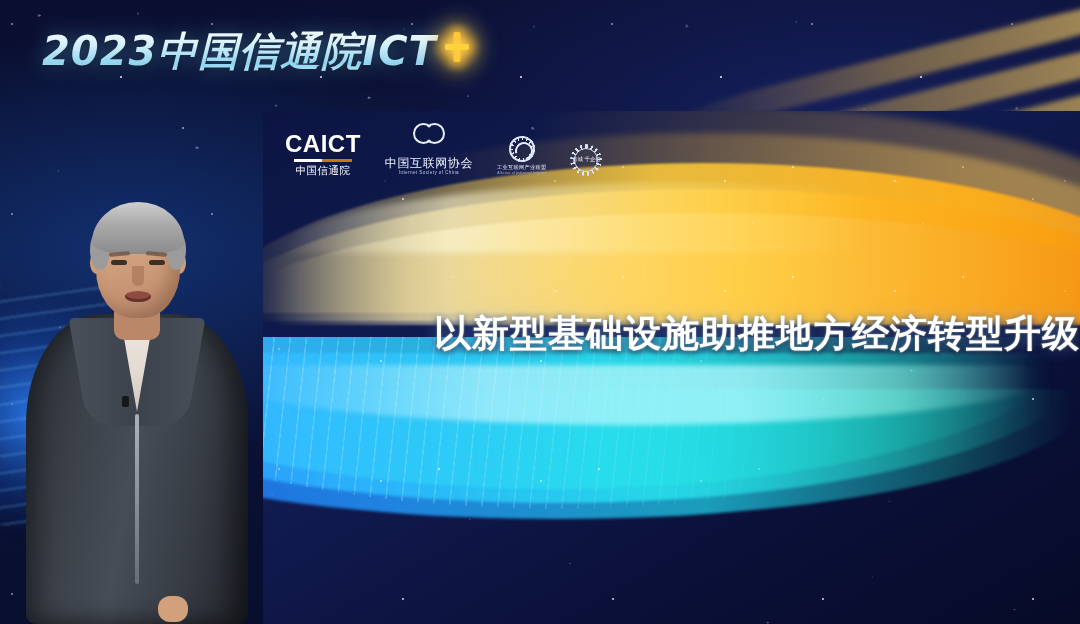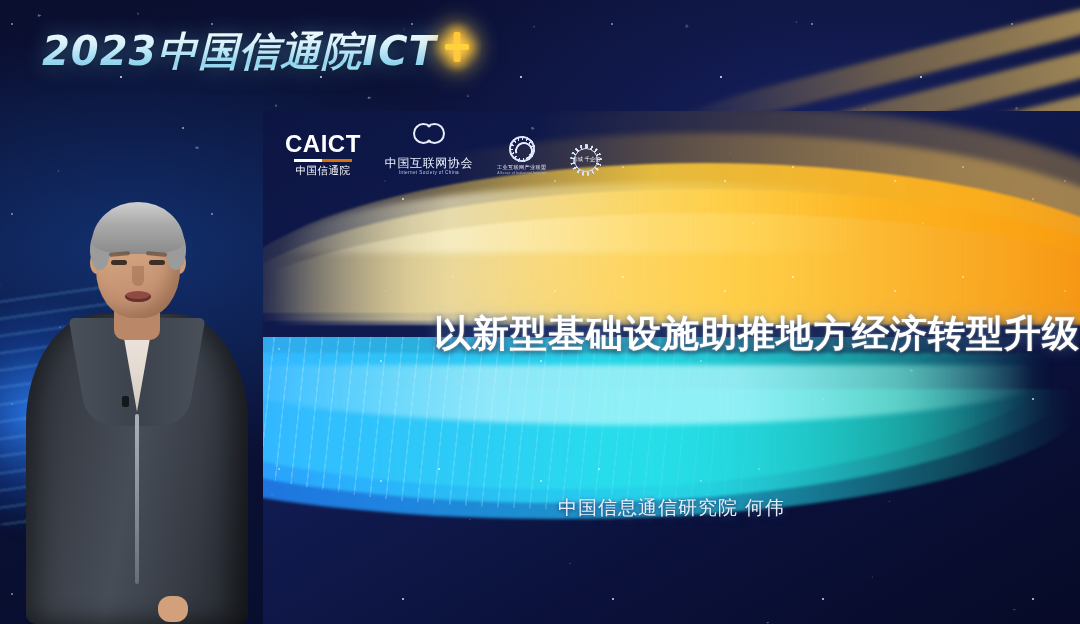--- a/index.html
+++ b/index.html
@@ -347,21 +347,20 @@
           <span class="teeth2"></span>
             <span class="inner"></span>
           <span class="txt">百城
 千企行</span>
         </div>
       </div>
 
     </div>
 
     <div class="slide-title">以新型基础设施助推地方经济转型升级</div>
-    <div class="slide-byline">中国信息通信研究院  何伟</div>
   </div>
 
   <div id="presenter">
     <div class="p-body"></div>
     <div class="p-shirt"></div>
     <div class="p-collar-l"></div>
     <div class="p-collar-r"></div>
     <div class="p-zip"></div>
     <div class="p-mic"></div>
     <div class="p-neck"></div>

